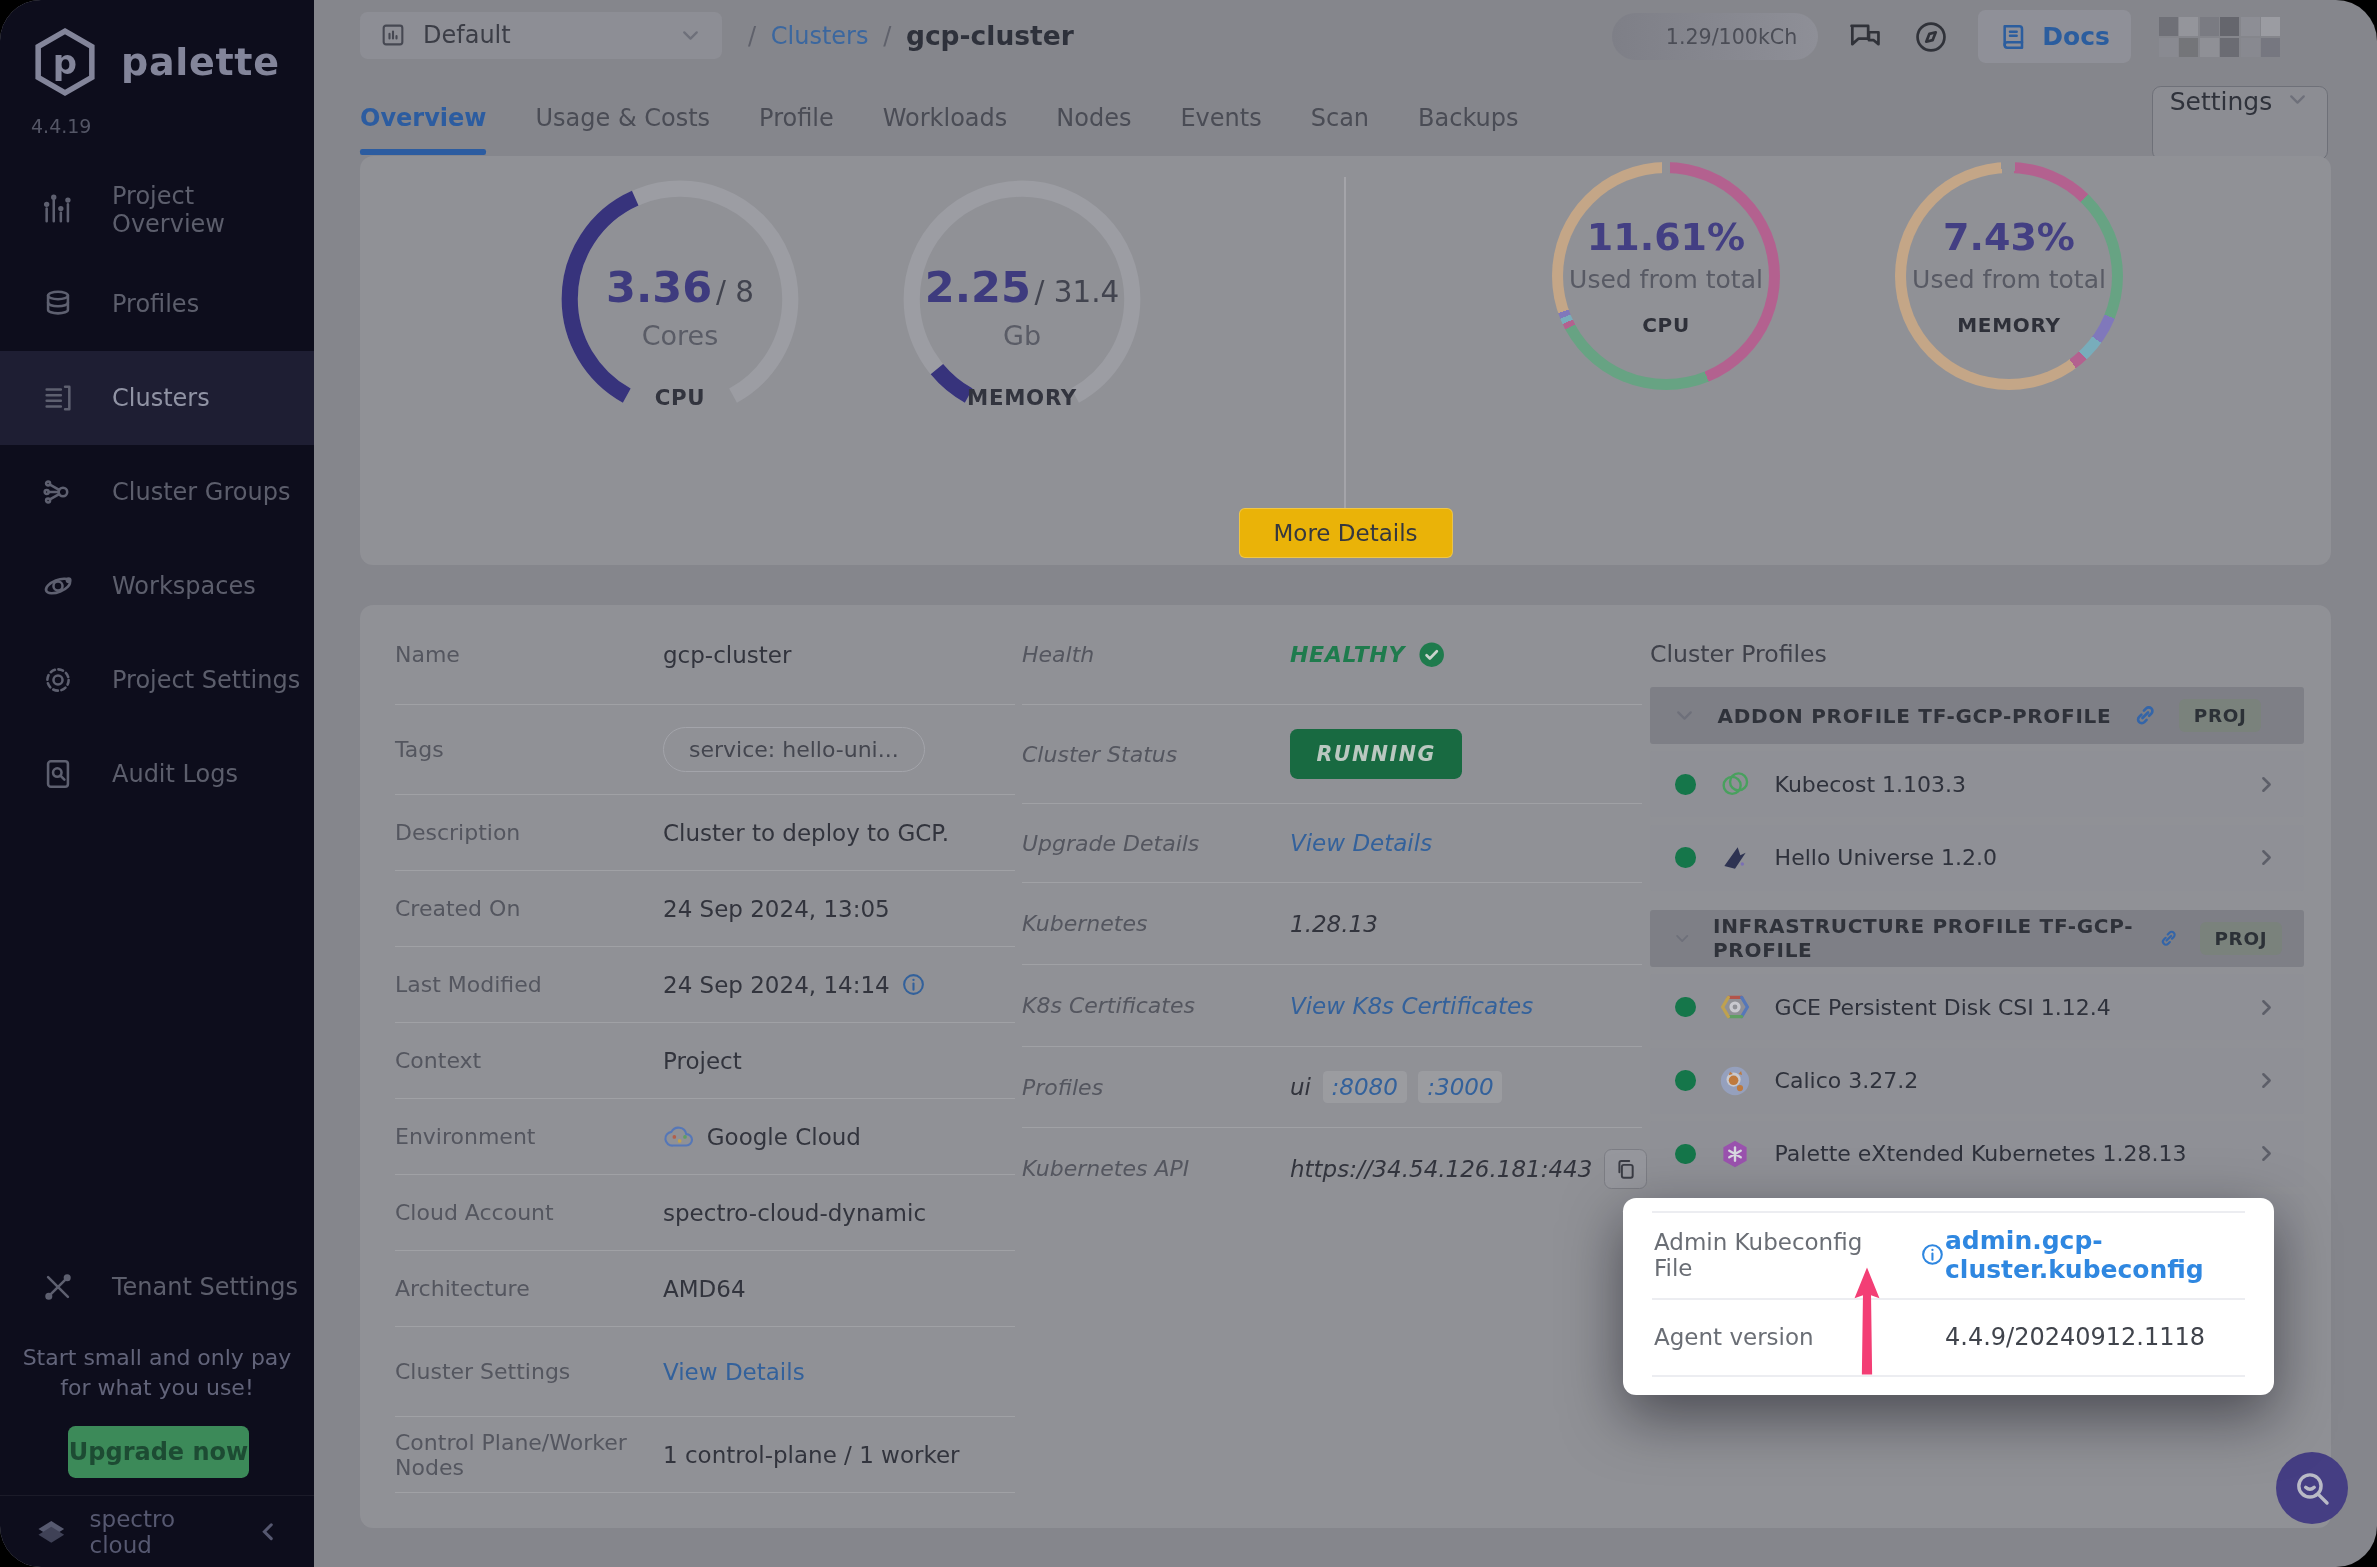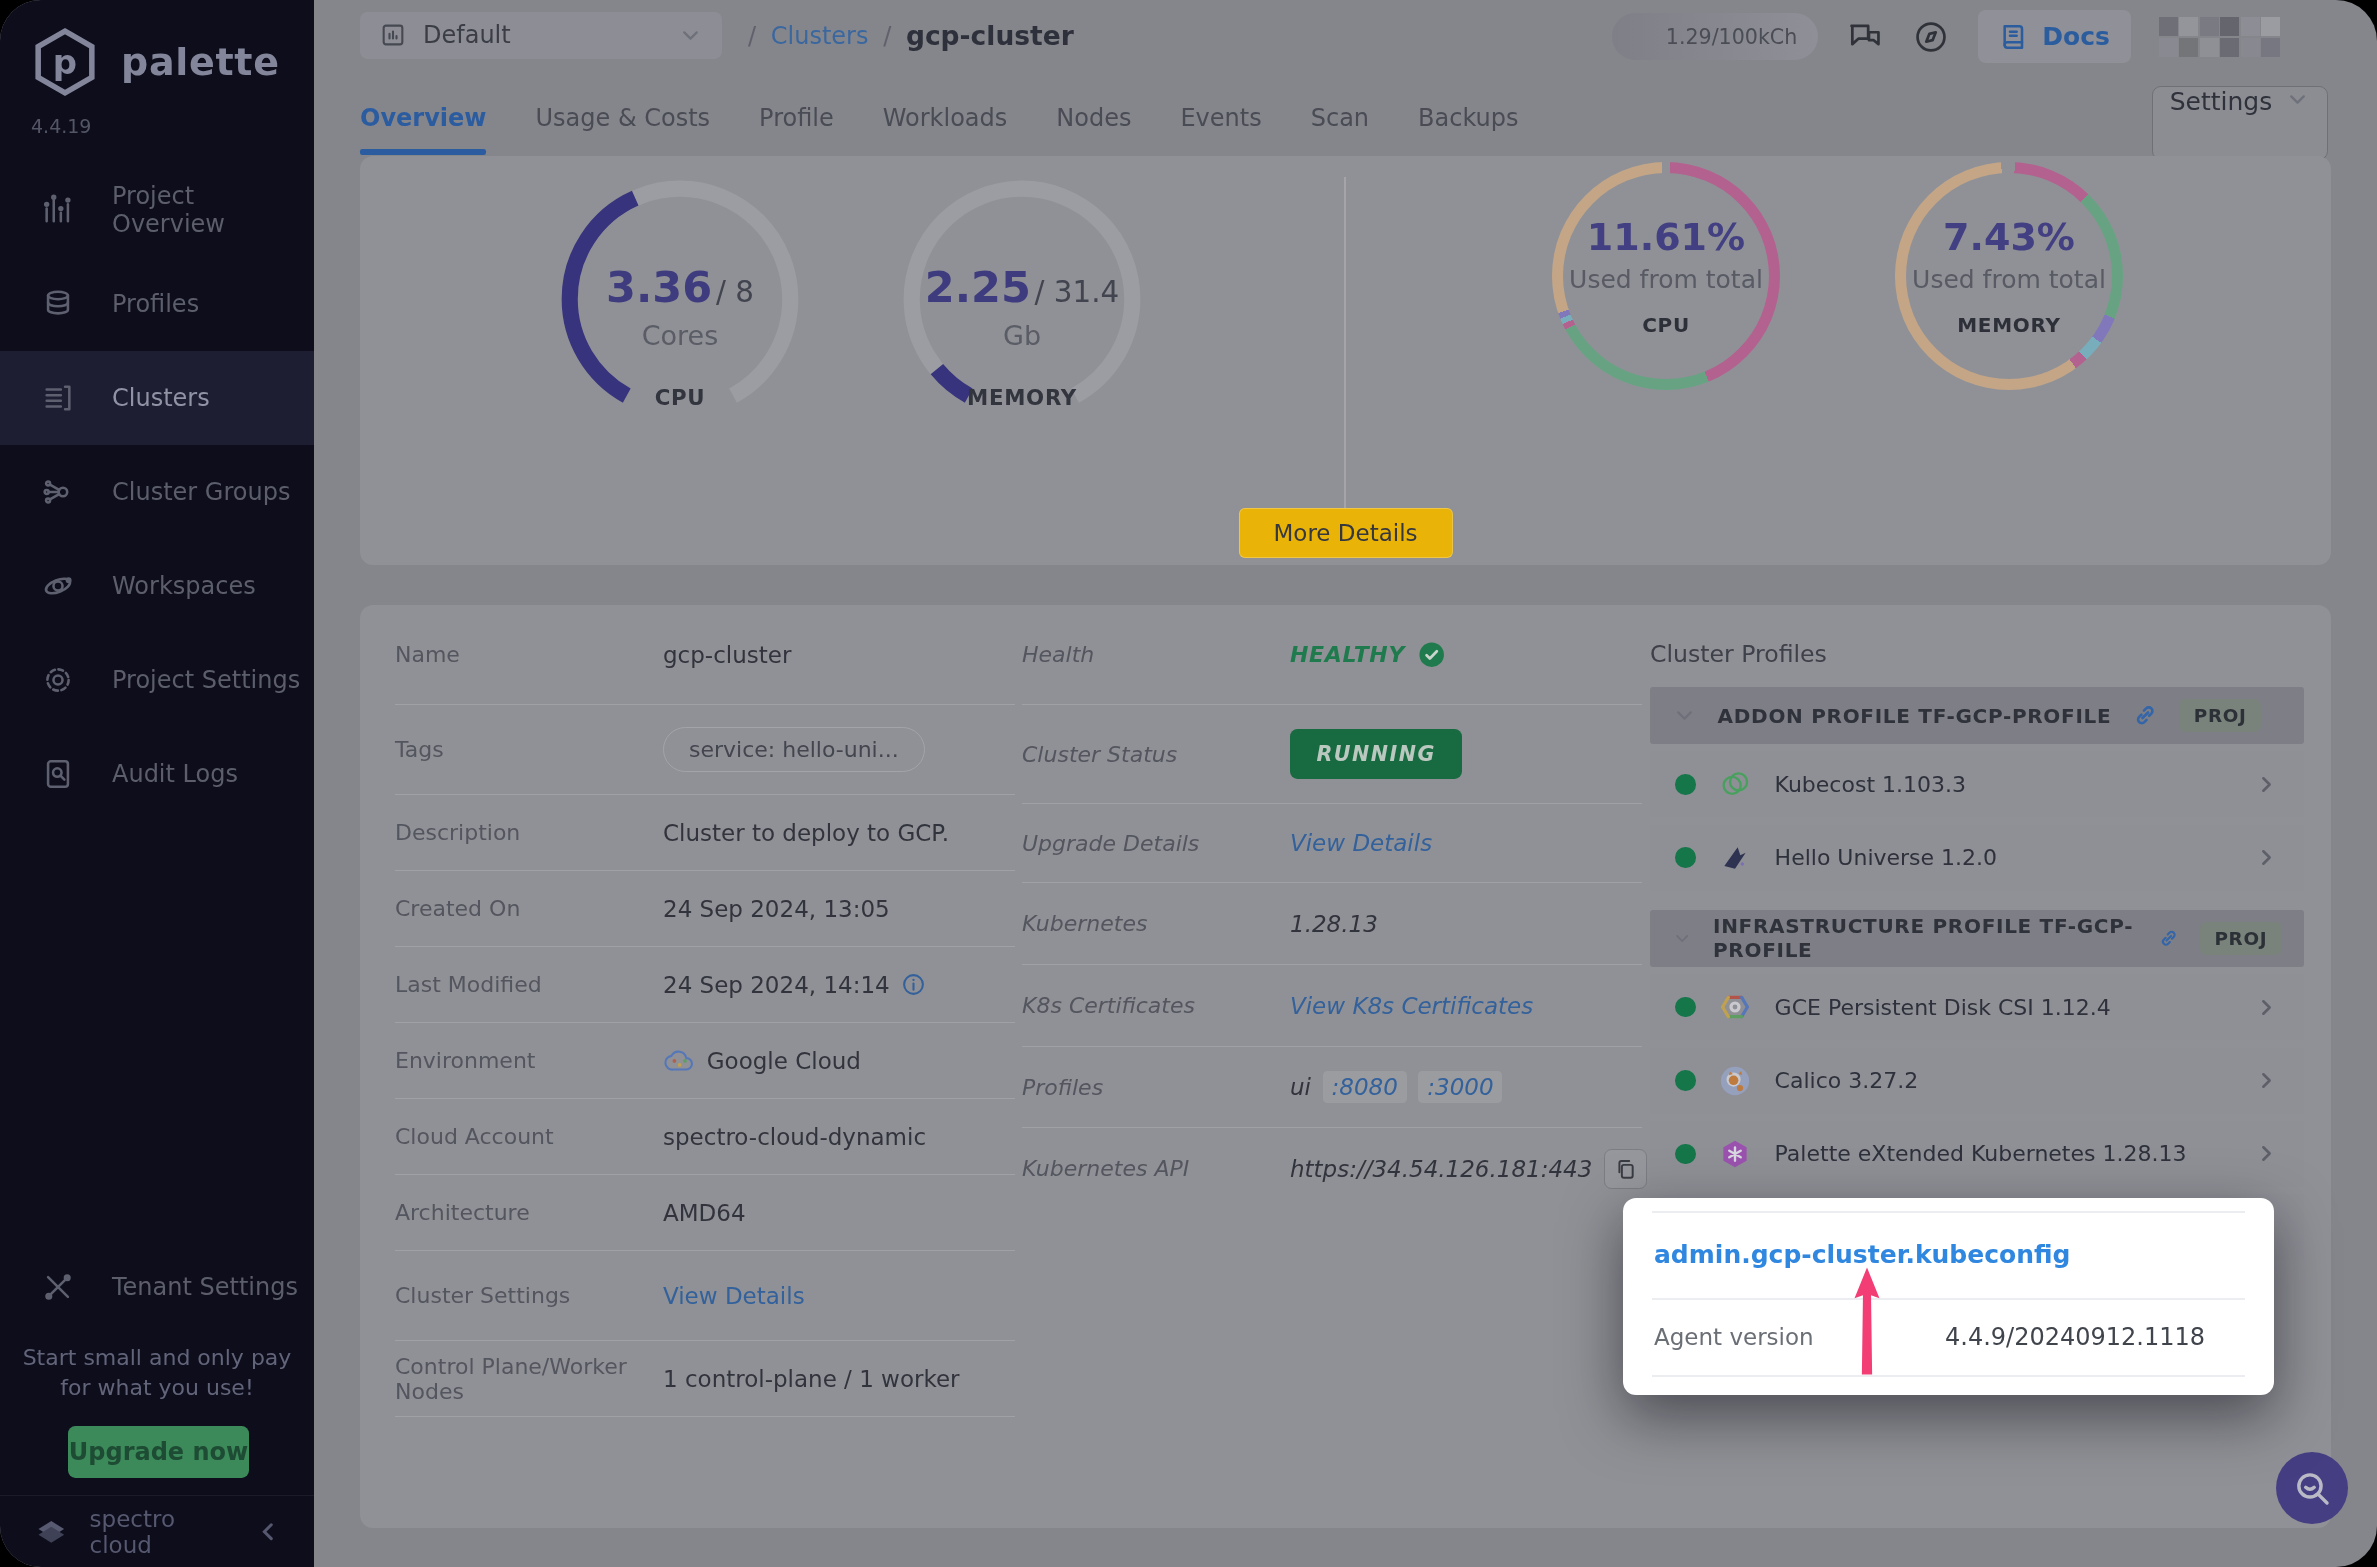--- a/index.html
+++ b/index.html
@@ -410,20 +410,24 @@
           <span class="val">
               <span>24 Sep 2024, 14:14</span>
             <svg class="info-ic" viewBox="0 0 24 24">
                 <circle cx="12" cy="12" r="9"></circle>
                 <path d="M12 11v6"></path>
                 <circle class="dot" cx="12" cy="7.6" r="1.1"></circle>
               </svg>
           </span>
         </div>
         <div class="drow">
+          <span class="lbl">Context</span>
+          <span class="val">Project</span>
+        </div>
+        <div class="drow">
           <span class="lbl">Environment</span>
           <span class="val">
             <svg width="32" height="26.5" viewBox="0 0 24 20">
               <path d="M7.5 17h10a4.3 4.3 0 000-8.6 6 6 0 00-11.2-1.7A4.6 4.6 0 007.5 17z" fill="none" stroke="#5577b8" stroke-width="1.6"></path>
               <circle cx="8.5" cy="10.5" r="1.4" fill="#b35f4a"></circle>
                 <circle cx="12.5" cy="13.5" r="1.4" fill="#bfa14f"></circle>
                 <circle cx="16.5" cy="10.5" r="1.4" fill="#5f9e63"></circle>
             </svg>
             <span>Google Cloud</span>
           </span>
@@ -620,20 +624,28 @@
           <svg class="cp-chev" viewBox="0 0 24 24">
               <path d="M9 6l6 6-6 6"></path>
             </svg>
         </div>
       </div>
     </div>
 
     <div id="dialog">
       <div class="dlg-line" style="top:13.2px"></div>
       <div class="dlg-row" id="dlg-row1">
+        <span class="dlg-lblwrap">
+          <span class="dlg-lbl">Admin Kubeconfig File</span>
+          <svg class="info-ic info-bright" viewBox="0 0 24 24">
+              <circle cx="12" cy="12" r="9"></circle>
+              <path d="M12 11v6"></path>
+              <circle class="dot" cx="12" cy="7.6" r="1.1"></circle>
+            </svg>
+        </span>
         <span class="dlg-link">admin.gcp-cluster.kubeconfig</span>
       </div>
       <div class="dlg-line" style="top:100px"></div>
       <div class="dlg-row" id="dlg-row2">
         <span class="dlg-lblwrap">
             <span class="dlg-lbl">Agent version</span>
           </span>
         <span class="dlg-val">4.4.9/20240912.1118</span>
       </div>
       <div class="dlg-line" style="top:177px"></div>

